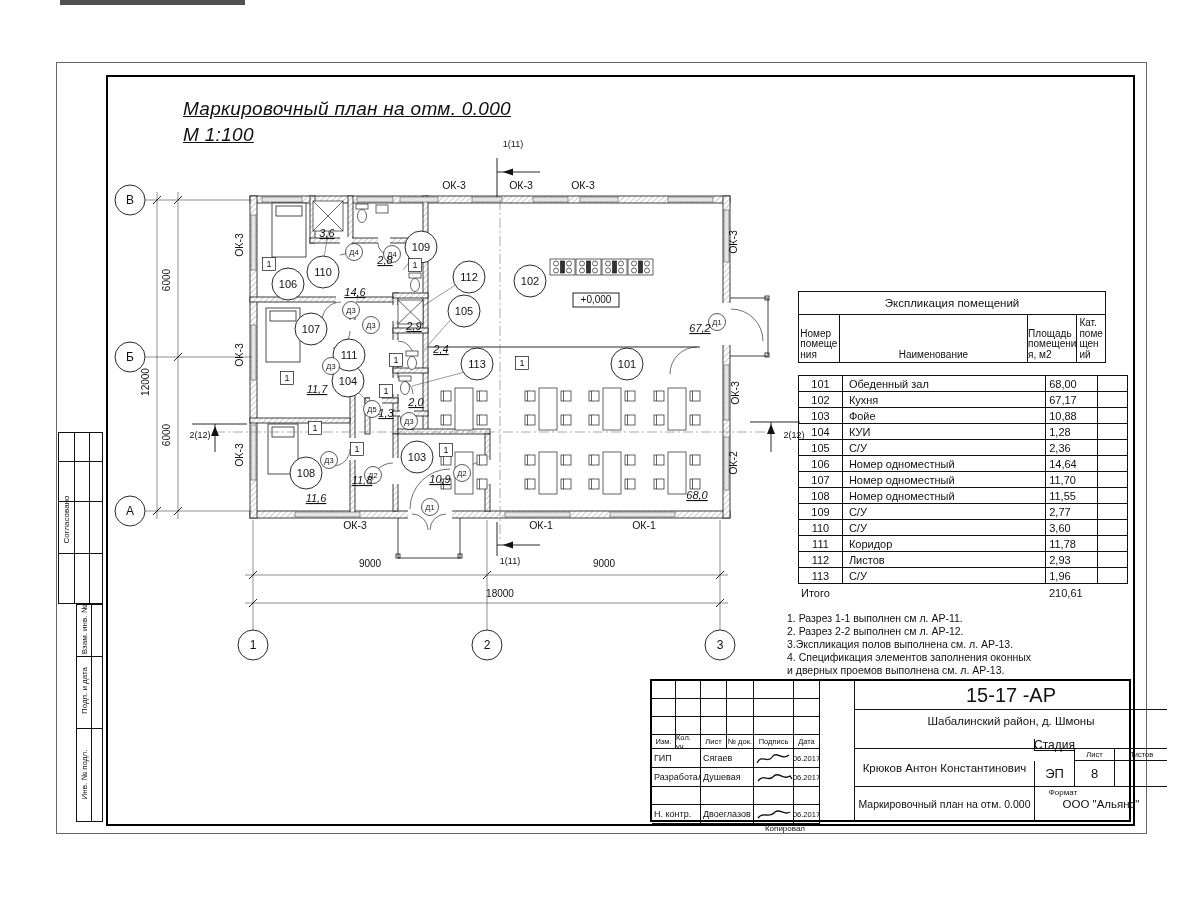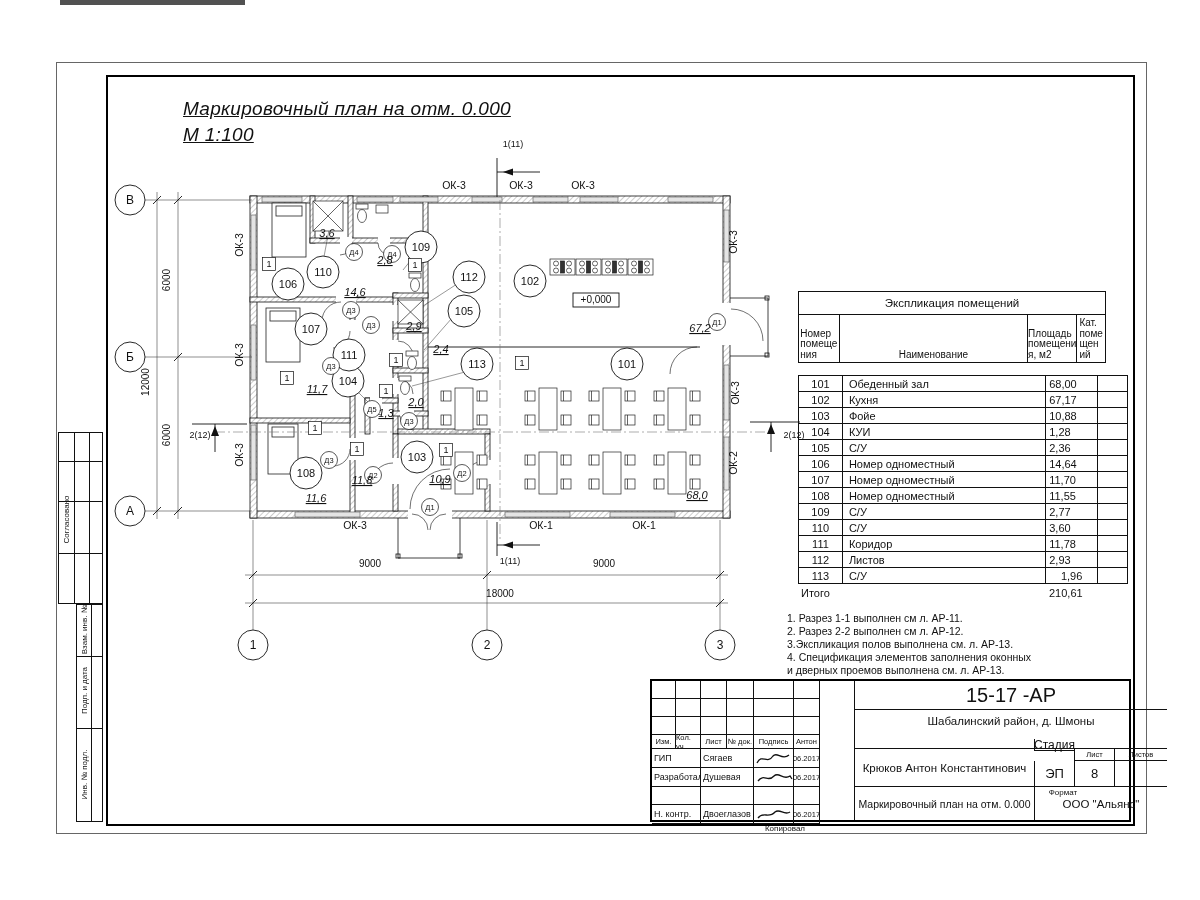--- a/index.html
+++ b/index.html
@@ -559,21 +559,21 @@
         </tr>
         <tr>
           <td style="text-align: center;">112</td>
           <td class="c">Листов</td>
           <td style="text-align: left;">2,93</td>
           <td style="text-align: left;"></td>
         </tr>
         <tr>
           <td style="text-align: center;">113</td>
           <td class="c">С/У</td>
-          <td style="text-align: center;">1,96</td>
+          <td style="text-align: left;">1,96</td>
           <td style="text-align: left;"></td>
         </tr>
       </tbody>
   </table>
   <div class="sch-total">
     <div style="width:248px;padding-left:3px">Итого</div>
     <div>210,61</div>
   </div>
 </div>
 
@@ -603,21 +603,21 @@
       <div class="tb-cell "></div>
       <div class="tb-cell "></div>
       <div class="tb-cell "></div>
       <div class="tb-cell "></div>
       <div class="tb-cell "></div>
       <div class="tb-cell lab">Изм.</div>
       <div class="tb-cell lab">Кол. уч.</div>
       <div class="tb-cell lab">Лист</div>
       <div class="tb-cell lab">№ док.</div>
       <div class="tb-cell lab">Подпись</div>
-      <div class="tb-cell lab">Антон</div>
+      <div class="tb-cell lab">Дата</div>
     </div>
   <div class="tb-grid" id="tb-bot" style="left:0;top:68px;grid-template-columns:49px 53px 40px 26px;grid-template-rows:19px 19px 18px 19px;">
       <div class="tb-cell nm">ГИП</div>
       <div class="tb-cell nm">Сягаев</div>
       <div class="tb-cell ">
         <svg width="38" height="16">
           <path d="M2,13 C7,3 12,15 18,6 C22,1 27,11 34,5" stroke="#111" fill="none" stroke-width="1.3"></path>
         </svg>
       </div>
       <div class="tb-cell lab">06.2017</div>

